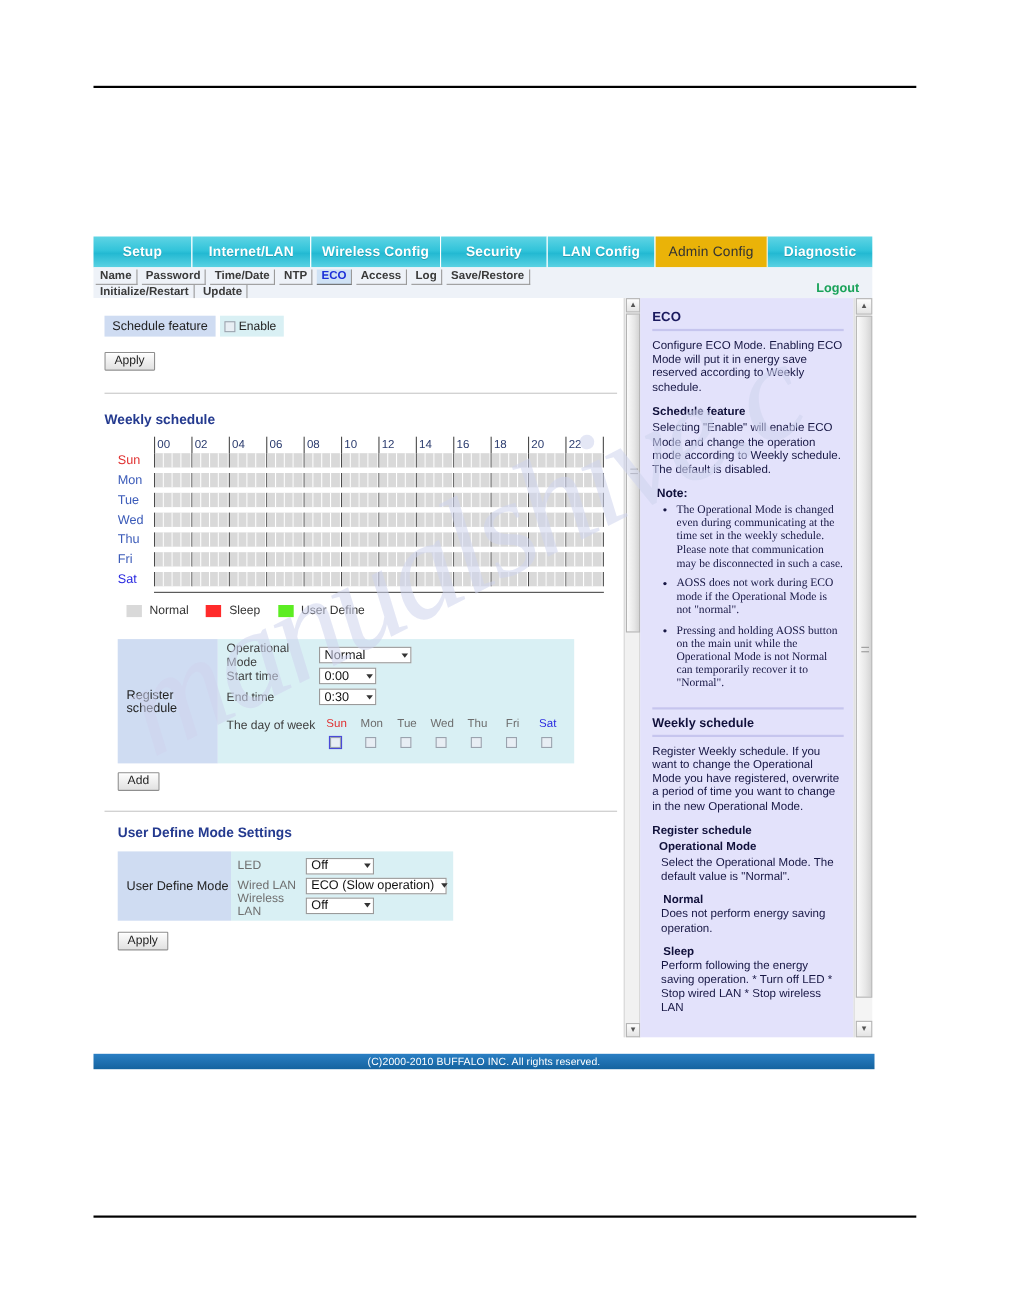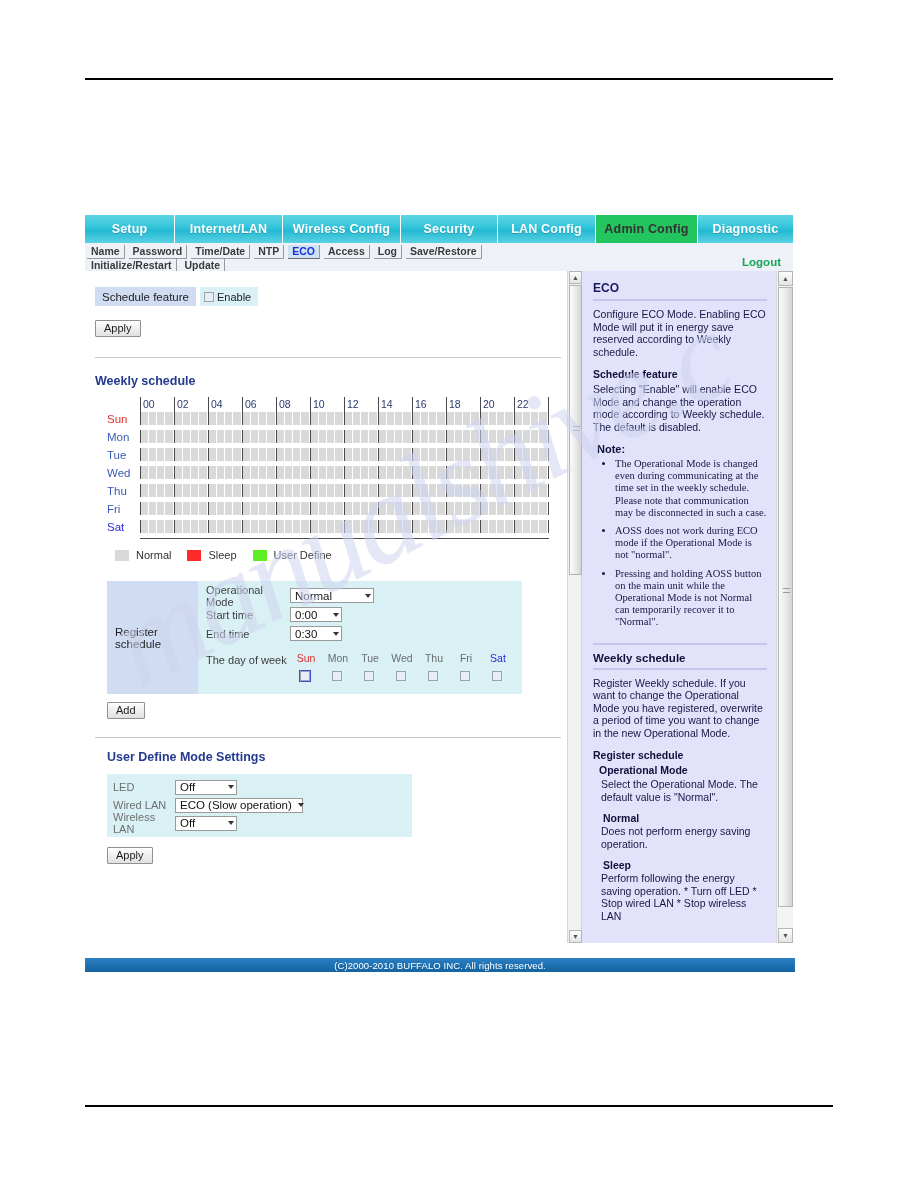--- a/index.html
+++ b/index.html
@@ -50,25 +50,25 @@
     flex:0 0 auto;
     display:flex; align-items:center; justify-content:center;
     color:#ffffff; font-weight:bold; font-size:12.5px;
     background:linear-gradient(180deg,#5fd4e4 0%, #32c4da 45%, #23b9d2 55%, #5ad2e3 100%);
     border-right:1px solid #ffffff;
     text-shadow:0 1px 0 rgba(0,0,0,.18);
     letter-spacing:.2px;
     cursor:pointer;
   }
   .tab.active {
-    background:#22c55e;
+    background:#eab308;
     color:#333333;
     text-shadow:none;
     border-right:1px solid #ffffff;
-    font-weight:bold;
+    font-weight:normal;
   }
   .tab-setup       { width:90px; }
   .tab-internet    { width:108px; }
   .tab-wireless    { width:118px; }
   .tab-security    { width:97px; }
   .tab-lanconfig   { width:98px; }
   .tab-adminconfig { width:102px; }
   .tab-diagnostic  { width:95px; border-right:none; }
 
   
@@ -976,20 +976,21 @@
         </div>
       </div>
 
       <div class="btn" style="margin-left:12px;margin-top:8px;">Add</div>
 
       <hr class="hr-sep" style="margin-top:18px;margin-bottom:12px;">
 
       <div class="h2" style="margin-left:12px;">User Define Mode Settings</div>
 
       <div class="ud-table">
+        <div class="ud-left">User Define Mode</div>
         <div class="ud-right">
           <div class="ud-line">
             <span class="ud-lbl">LED</span>
             <span class="sel sel-led">
               <span class="cap">Off</span>
               <span class="caret"></span>
             </span>
           </div>
           <div class="ud-line">
             <span class="ud-lbl">Wired LAN</span>

